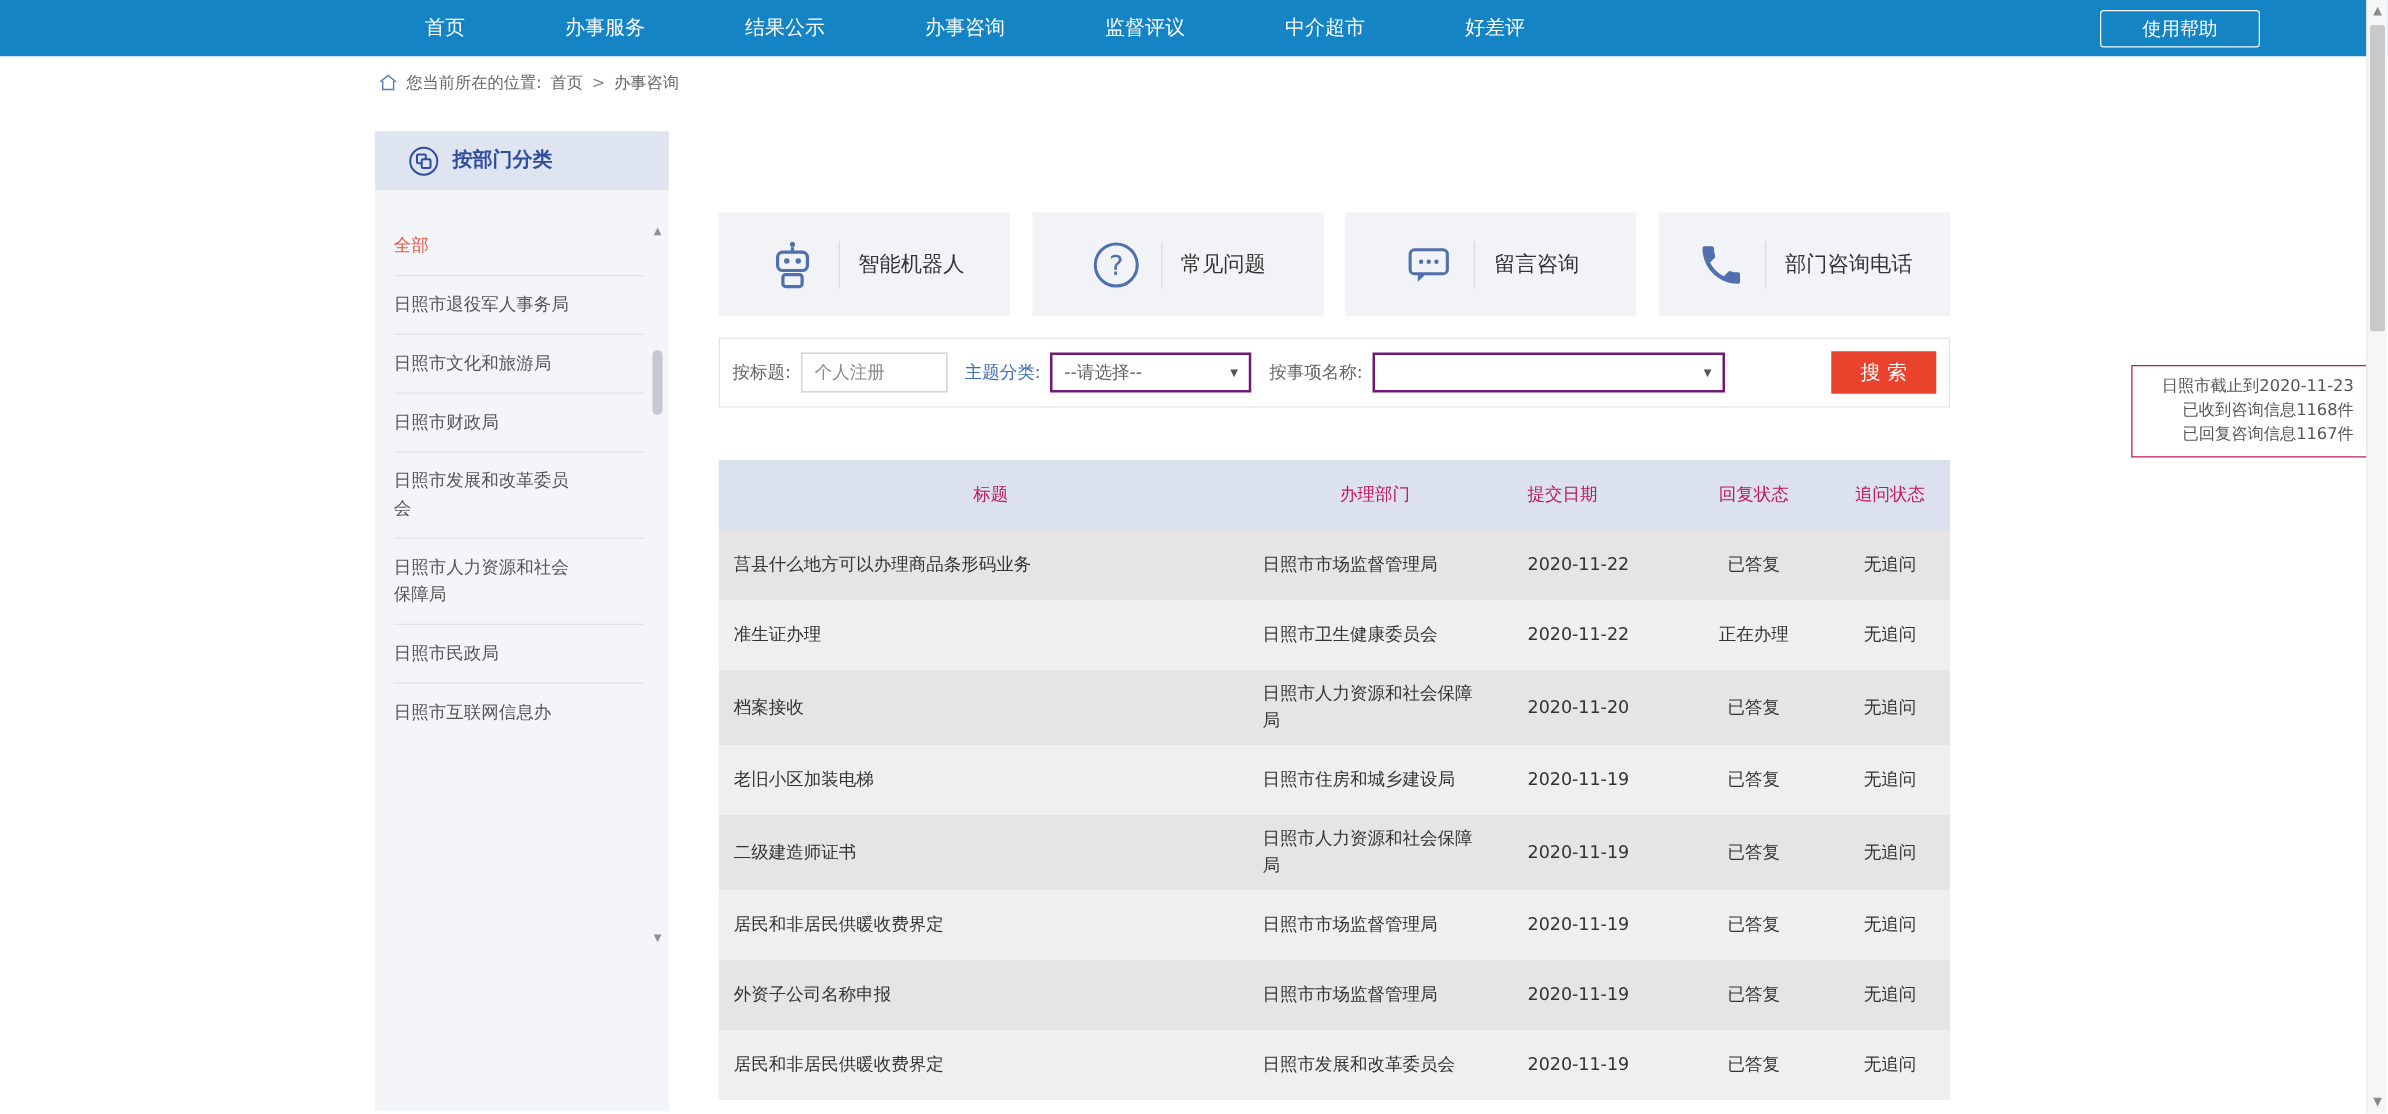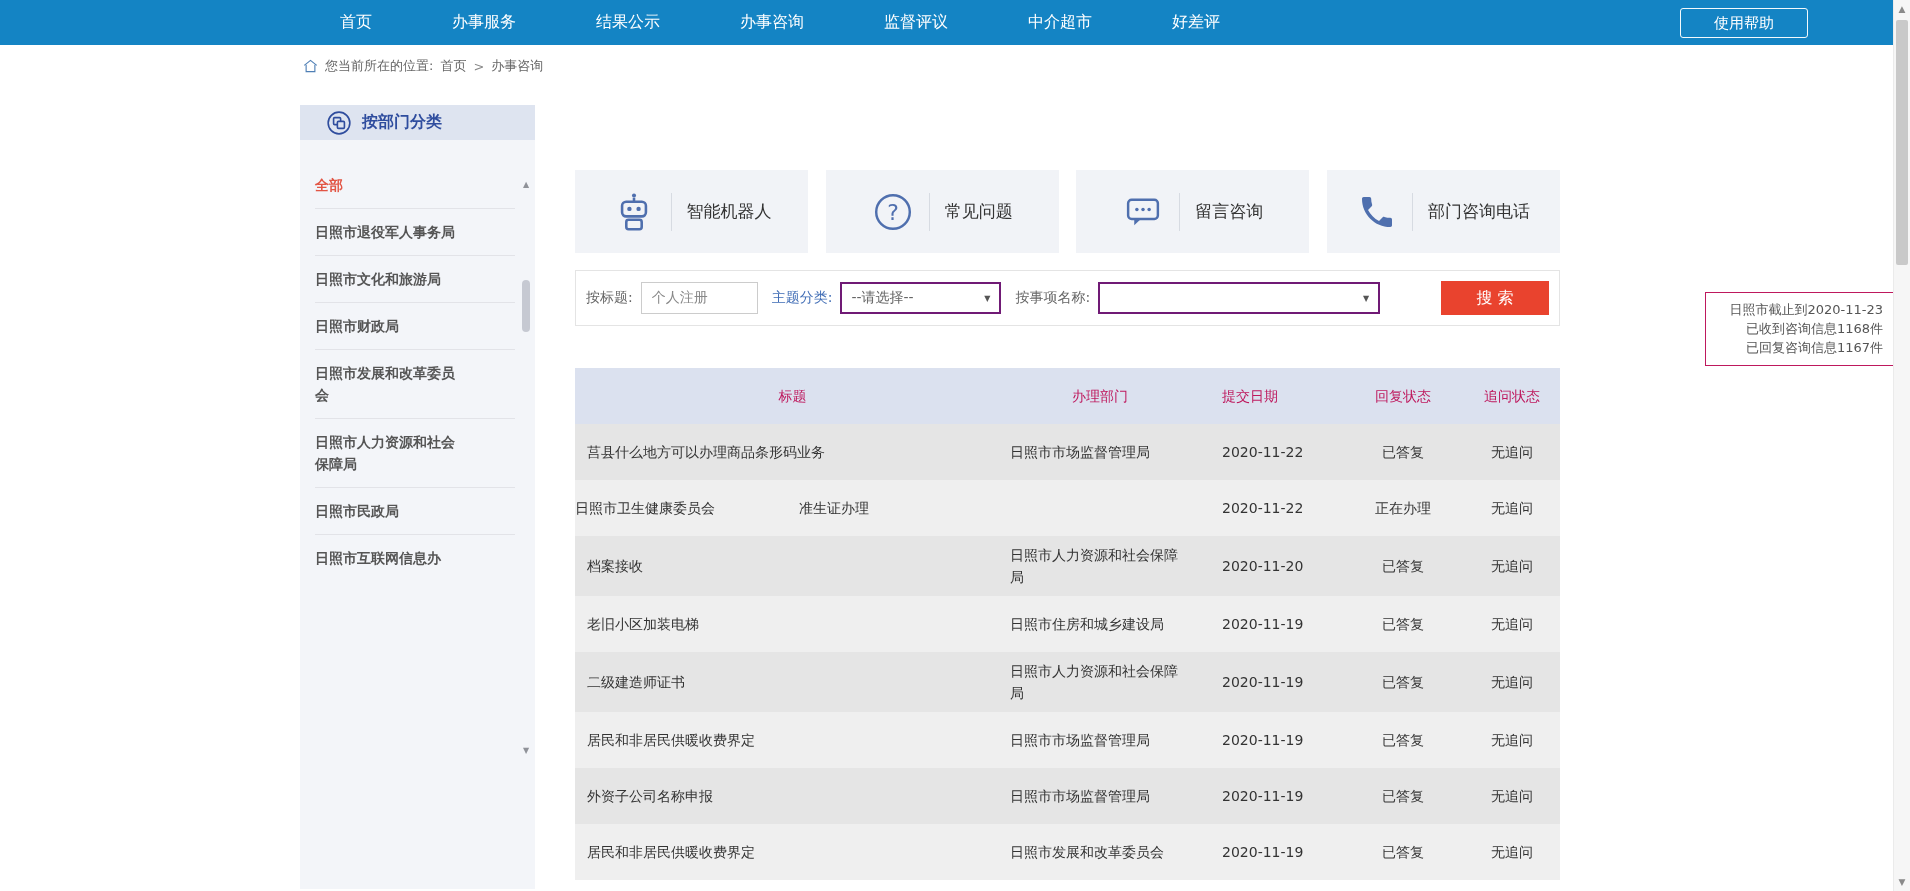--- a/index.html
+++ b/index.html
@@ -16,27 +16,27 @@
               border-radius:3px; cursor:pointer; background:transparent; }
 
   
   .breadcrumb { position:absolute; top:56px; left:303px; height:20px; display:flex; align-items:center;
                 gap:7px; font-size:13px; color:#666; }
   .breadcrumb .link { color:#666; cursor:pointer; }
   .crumb-sep { color:#888; }
 
   
   .sidebar { position:absolute; left:300px; top:105px; width:235px; height:784px; background:#f3f5f9; }
-  .sidebar-header { height:35px; background:#dee4f0; display:flex; align-items:center; gap:10px;
+  .sidebar-header { height:47px; background:#dee4f0; display:flex; align-items:center; gap:10px;
                     padding-left:26px; color:#2f4d9e; font-size:16px; font-weight:bold; }
   .dept-list { padding:22px 0 0 15px; }
   .dept-item { width:200px; padding:12px 0; border-bottom:1px solid #e2e3e8; font-size:14px;
                color:#555; line-height:22px; cursor:pointer; }
   .dept-item:last-child { border-bottom:none; }
-  .dept-item span { display:block; width:142px;font-weight:bold; }
+  .dept-item span { display:block; width:142px; }
   .dept-item.active { color:#e25544; }
   .side-scroll { position:absolute; right:3px; top:75px; width:12px; height:575px; }
   .side-scroll .arr { position:absolute; left:0; width:12px; text-align:center; font-size:8px; color:#8f9299; }
   .side-scroll .arr.up { top:0; }
   .side-scroll .arr.down { bottom:0; }
   .side-thumb { position:absolute; left:2px; top:100px; width:8px; height:52px; background:#c6c9d2; border-radius:4px; }
 
   
   .main { position:absolute; left:575px; top:122px; width:985px; }
 
@@ -51,21 +51,21 @@
                 display:flex; align-items:center; padding-left:10px; position:relative; }
   .lbl { font-size:14px; color:#666; white-space:nowrap; }
   .lbl.blue { color:#3f6cb5; }
   .title-input { width:117px; height:32px; border:1px solid #ccc; margin:0 14px 0 8px; padding:0 10px;
                  font-size:14px; color:#888; font-family:inherit; outline:none; background:#fff; }
   .select { height:32px; border:2px solid #701a75; background:#fff; display:flex; align-items:center;
             justify-content:space-between; padding:0 9px; font-size:14px; color:#666; cursor:pointer; }
   .select.cat { width:161px; margin:0 14px 0 8px; }
   .select.item { width:282px; margin-left:8px; }
   .sel-arrow { font-size:8px; color:#555; }
-  .search-btn { position:absolute; right:10px; top:10px; width:108px; height:34px; background:#e9432e;
+  .search-btn { position:absolute; right:10px; top:10px; width:84px; height:34px; background:#e9432e;
                 border:none; color:#fff; font-size:16px; cursor:pointer; font-family:inherit; }
 
   
   .table { margin-top:42px; }
   .thead { display:flex; align-items:center; min-height:56px; background:#dbe1ef; color:#be185d; font-size:14px; }
   .trow  { display:flex; align-items:center; min-height:56px; background:#e5e5e5; color:#333; font-size:14px; cursor:pointer; }
   .tbody .trow:nth-child(even) { background:#efefef; }
   .td, .th { padding-top:8px; padding-bottom:8px; line-height:22px; }
   .c-title  { flex:1; padding-left:12px; }
   .th.c-title { text-align:center; padding-left:0; }
@@ -257,22 +257,22 @@
       <div class="tbody">
   <div class="trow">
     <div class="td c-title">莒县什么地方可以办理商品条形码业务</div>
     <div class="td c-dept">日照市市场监督管理局</div>
     <div class="td c-date">2020-11-22</div>
     <div class="td c-reply">已答复</div>
     <div class="td c-follow">无追问</div>
   </div>
 
   <div class="trow">
+    <div class="td c-title">准生证办理</div>
     <div class="td c-dept">日照市卫生健康委员会</div>
-    <div class="td c-title">准生证办理</div>
     <div class="td c-date">2020-11-22</div>
     <div class="td c-reply">正在办理</div>
     <div class="td c-follow">无追问</div>
   </div>
 
   <div class="trow">
     <div class="td c-title">档案接收</div>
     <div class="td c-dept">日照市人力资源和社会保障局</div>
     <div class="td c-date">2020-11-20</div>
     <div class="td c-reply">已答复</div>

